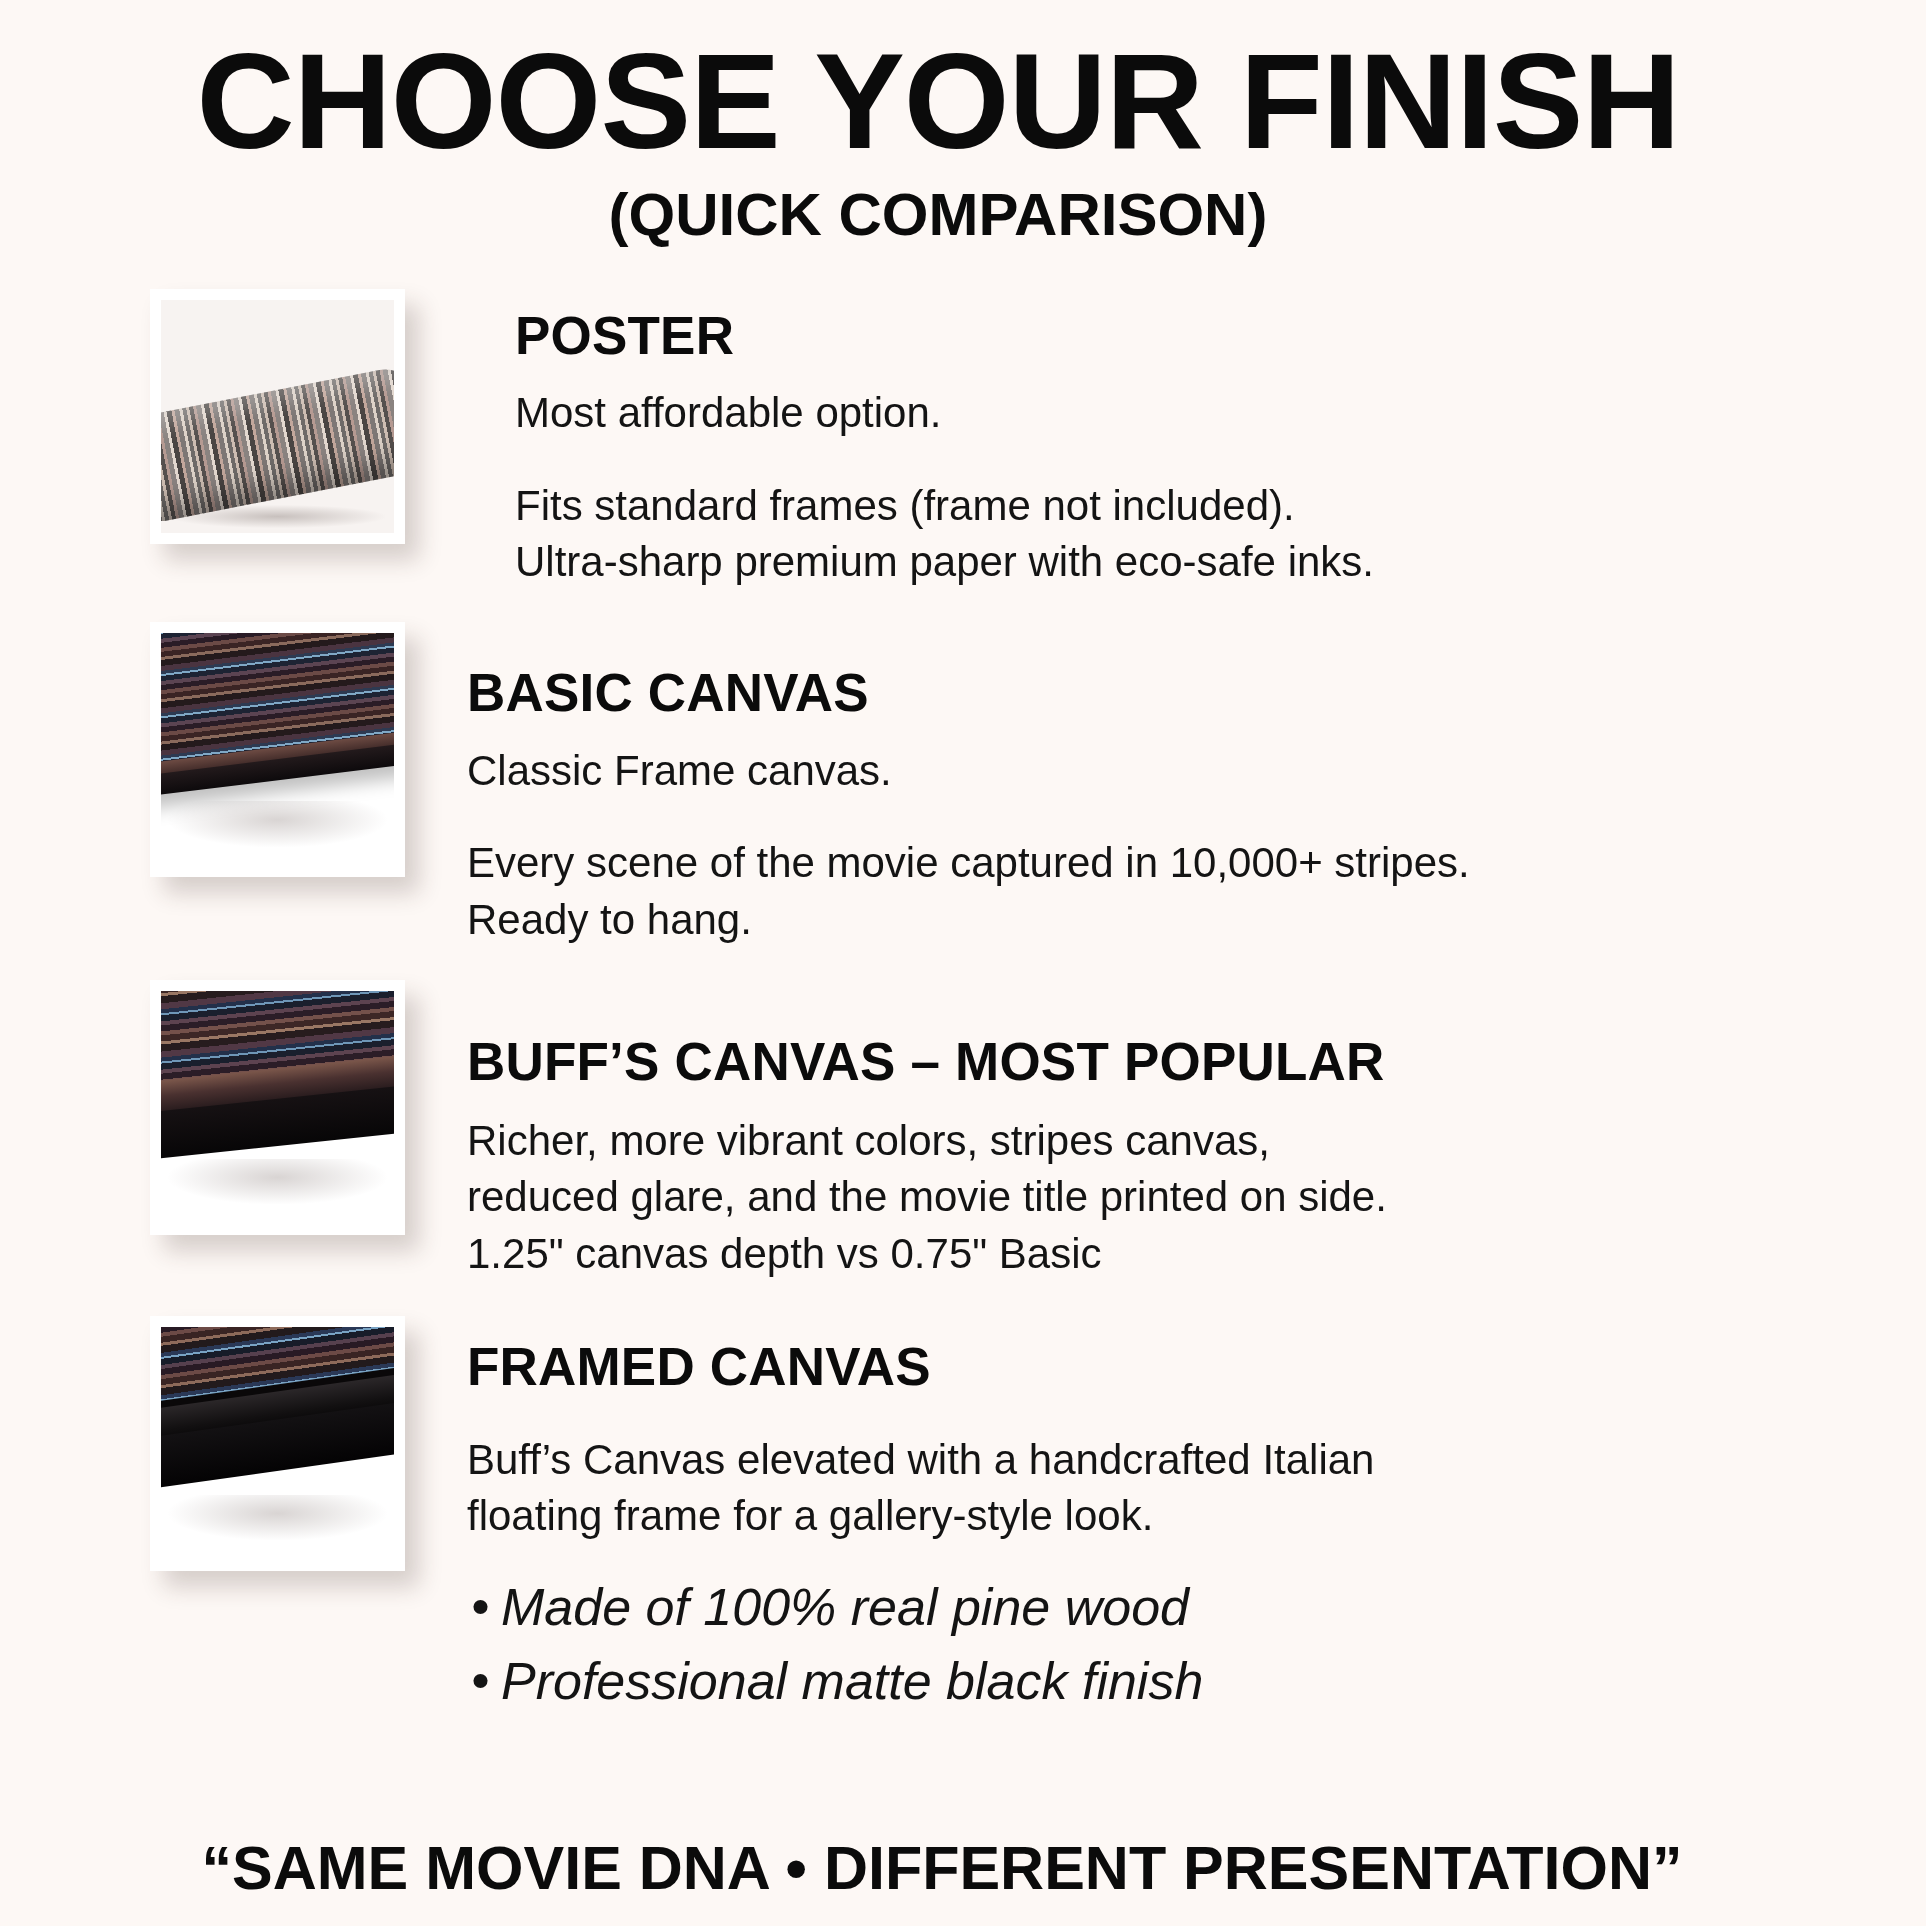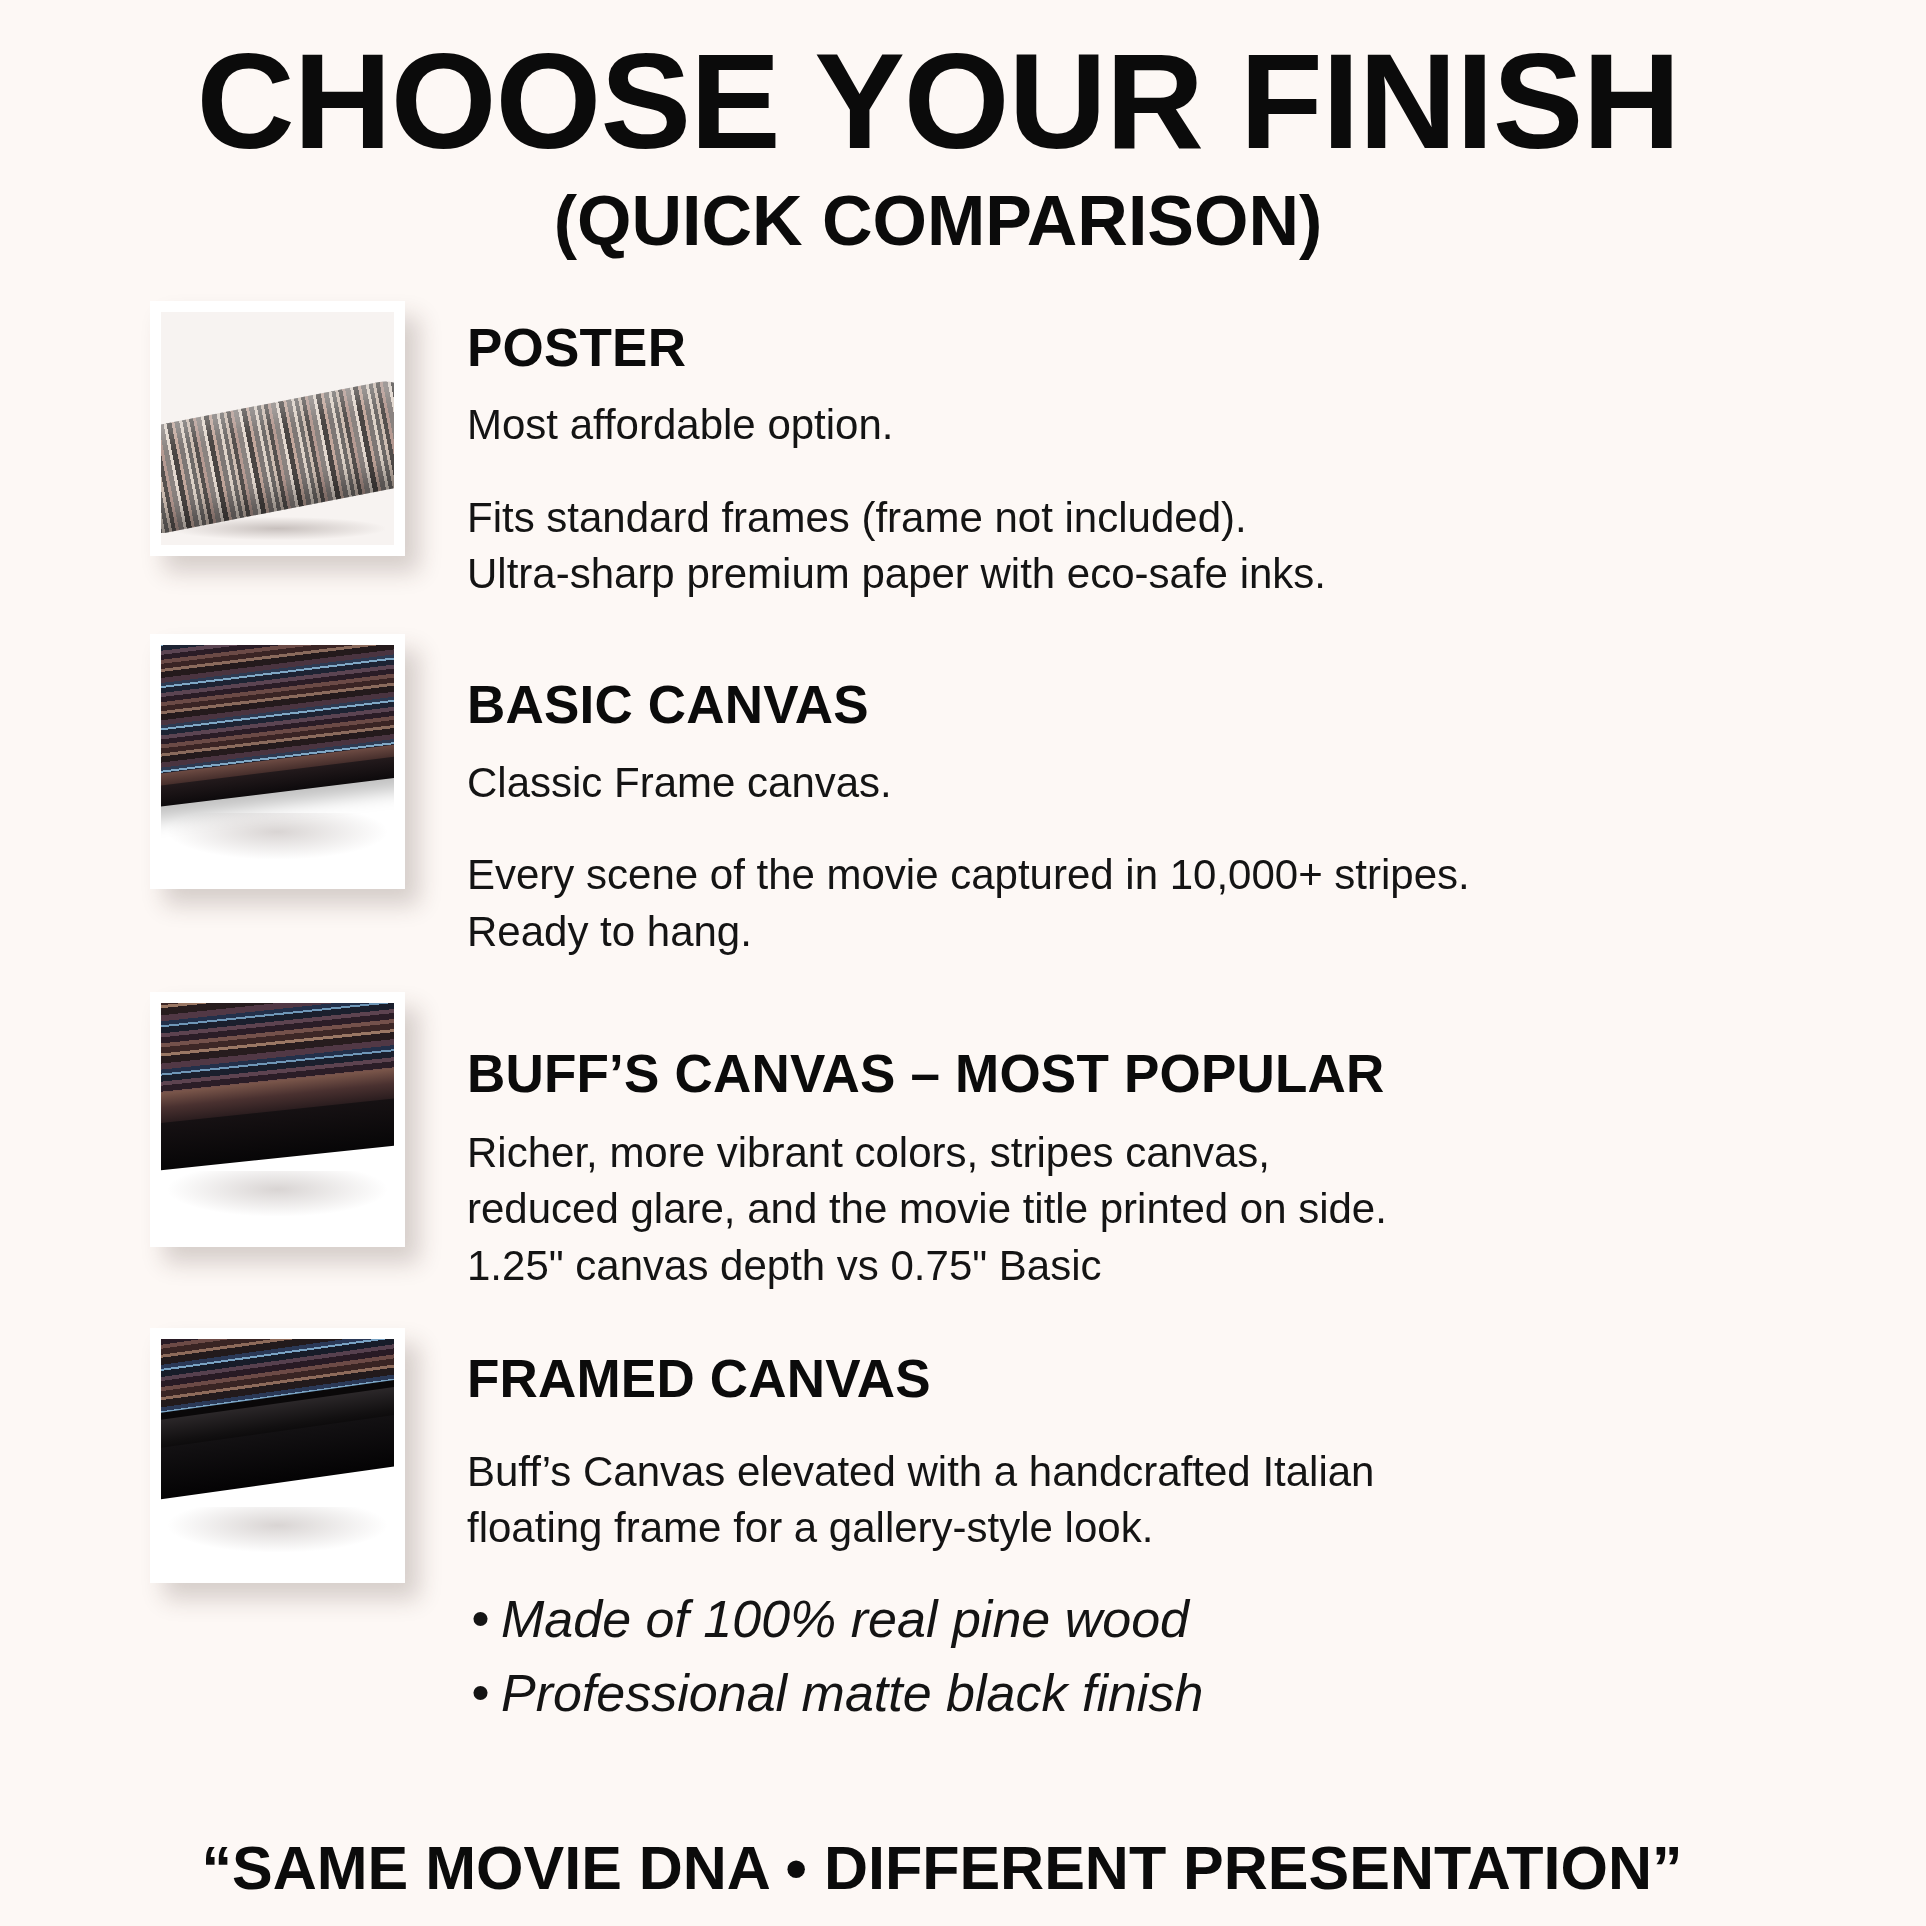--- a/index.html
+++ b/index.html
@@ -26,21 +26,21 @@
   }
   .title {
     font-size: 136px;
     font-weight: 800;
     letter-spacing: -1px;
     color: #0B0B0B;
     line-height: 1.05;
     transform: scaleX(1.0);
   }
   .subtitle {
-    font-size: 70px;
+    font-size: 60px;
     font-weight: 700;
     color: #0B0B0B;
     line-height: 1.2;
     margin-top: 6px;
   }
 
   
   .rows {
     position: relative;
     margin-top: 38px;
@@ -270,21 +270,21 @@
     font-style: italic;
   }
   .bullets li::before {
     content: "•";
     position: absolute;
     left: 4px;
     top: -1px;
   }
 
   
-  .row-poster  { margin-top: 0px; }
+  .row-poster  { margin-top: 0px; gap: 48px; }
   .row-poster  .textcol { padding-top: 18px; }
   .row-basic   { margin-top: 32px; }
   .row-basic   .textcol { padding-top: 42px; }
   .row-buff    { margin-top: 32px; }
   .row-buff    .textcol { padding-top: 53px; }
   .row-framed  { margin-top: 34px; }
   .row-framed  .textcol { padding-top: 22px; }
 
   
   .footer {

